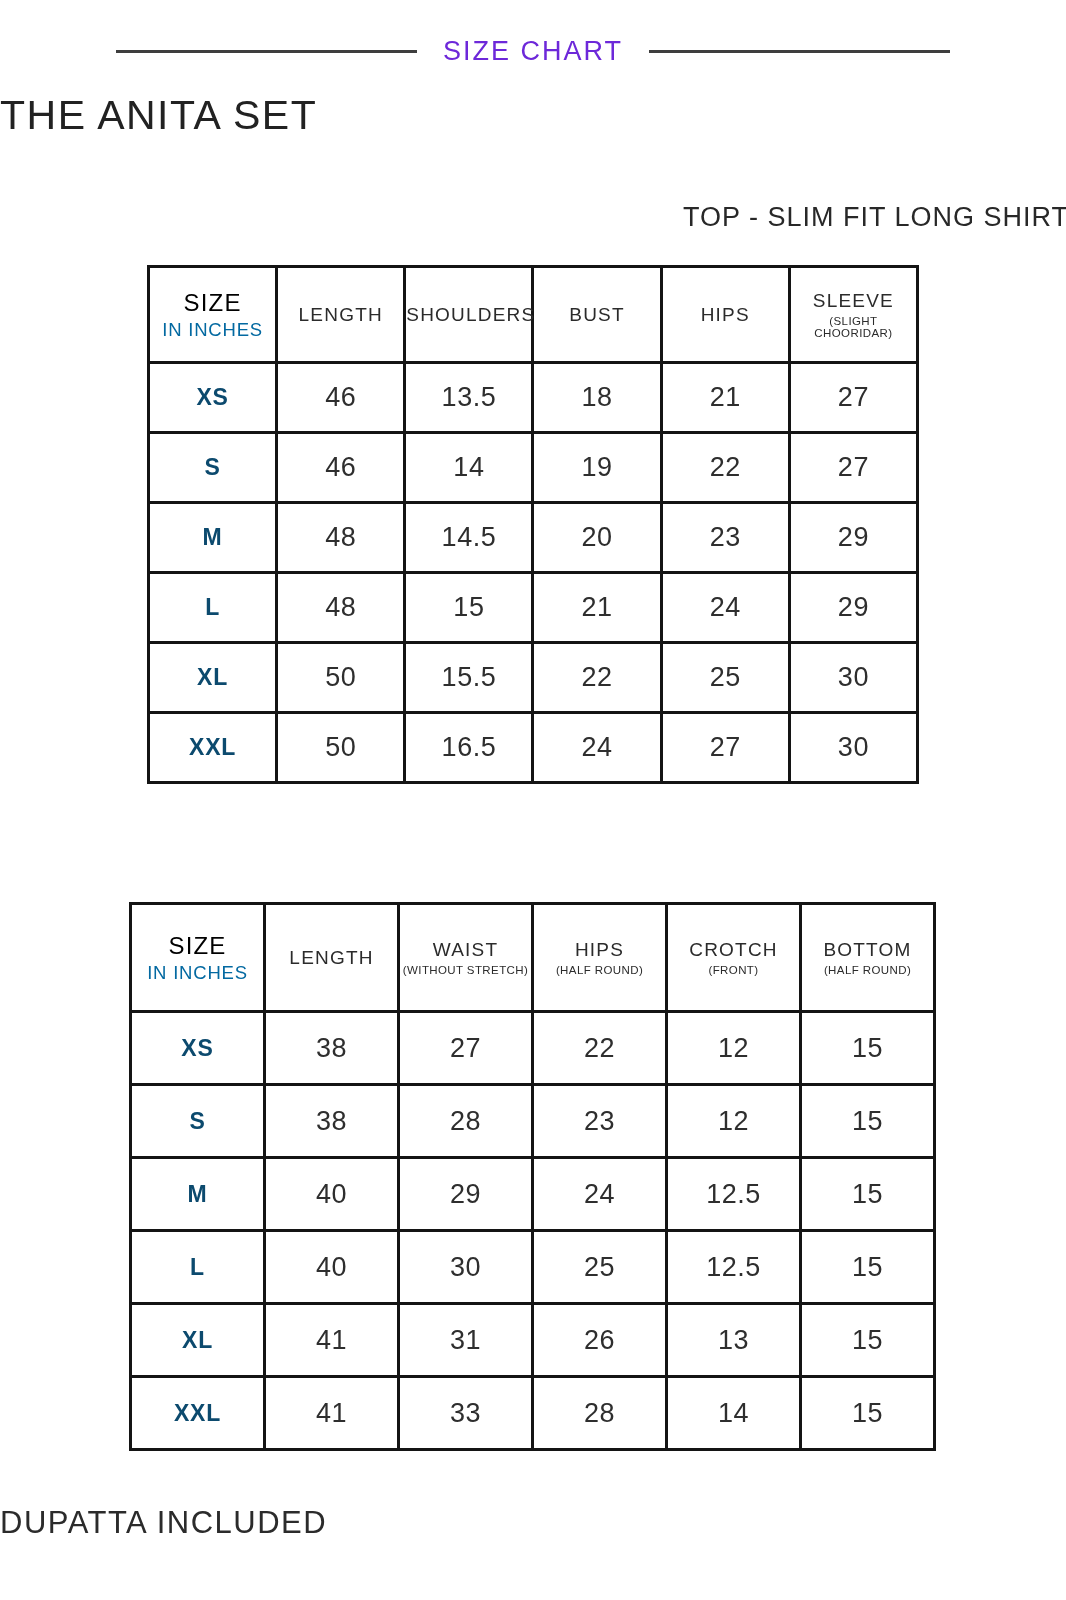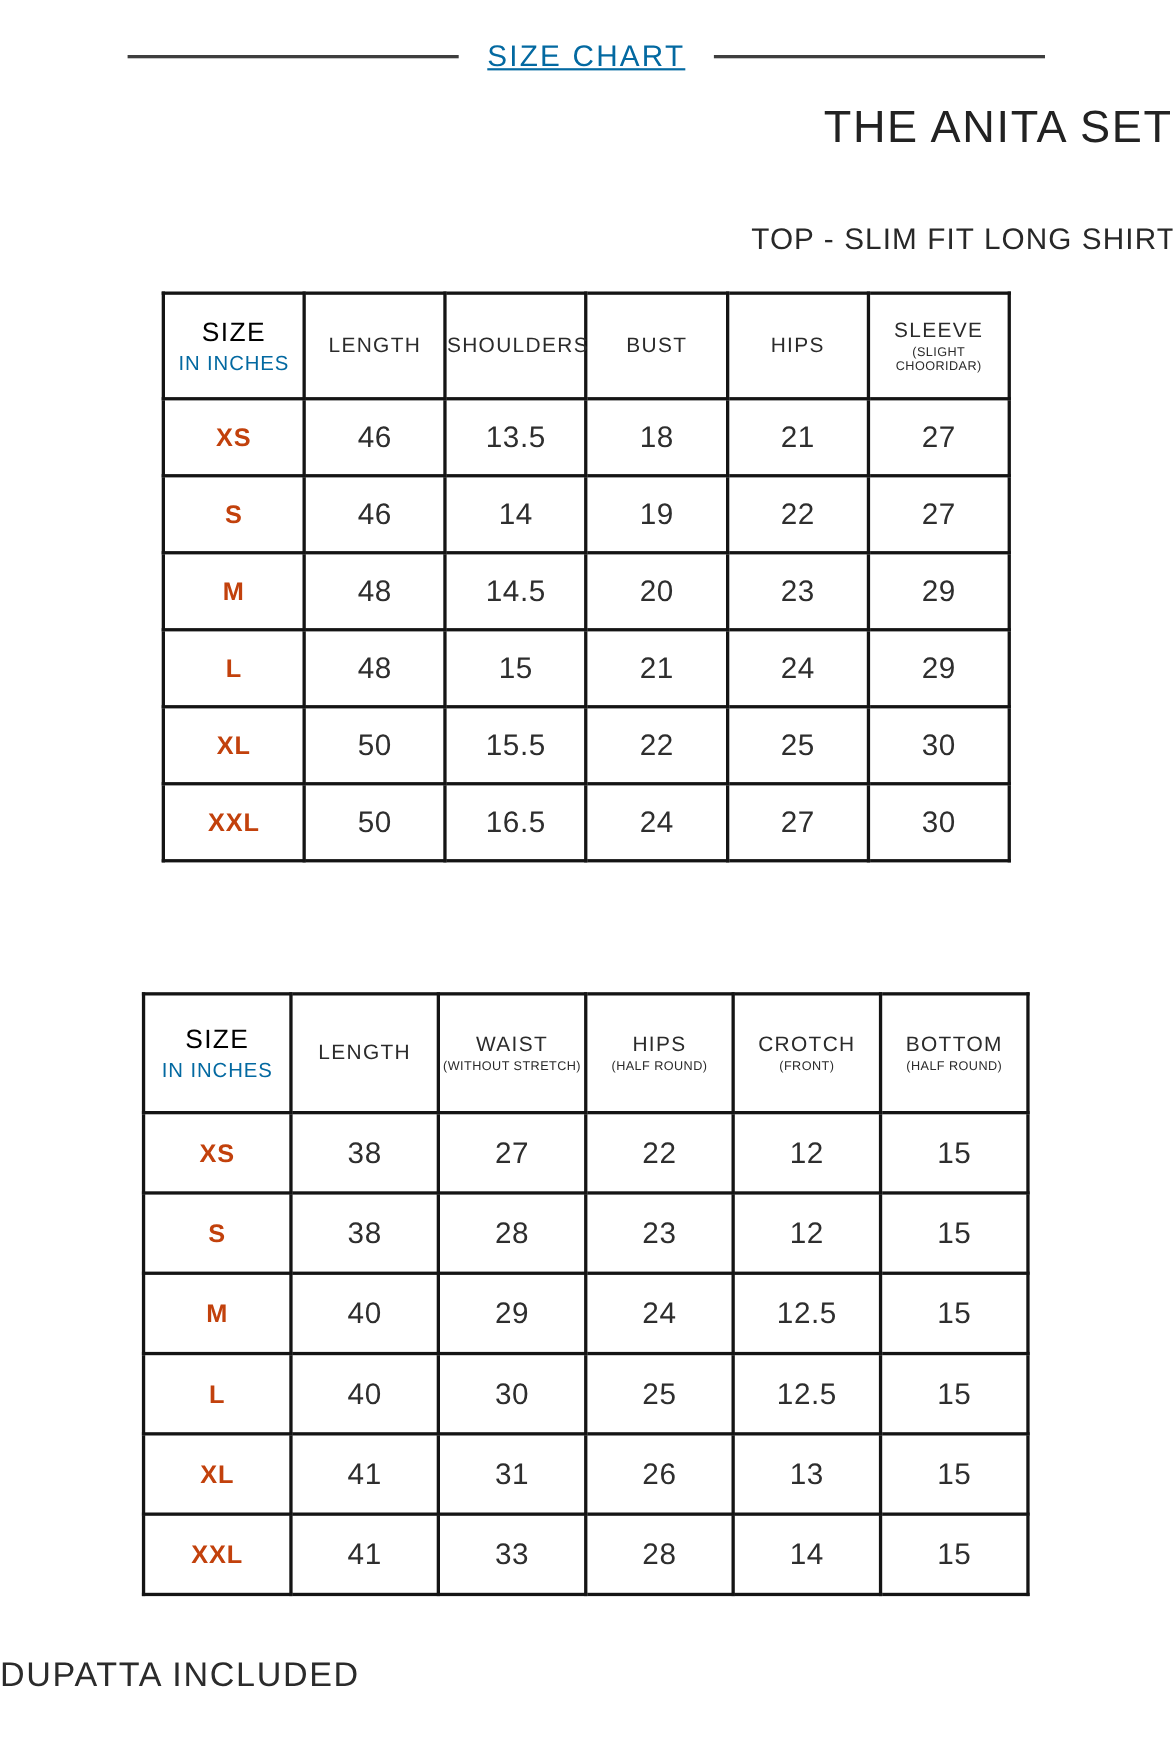--- a/index.html
+++ b/index.html
@@ -12,25 +12,25 @@
   }
   .page { position: relative; width: 1066px; height: 1600px; background: #ffffff; overflow: hidden; }
 
   
   .eyebrow-row {
     position: absolute; top: 36px; left: 116px; right: 116px;
     display: flex; align-items: center; gap: 26px;
   }
   .rule { flex: 1; height: 3px; background: #3e3e3e; }
   .eyebrow-text {
-    font-size: 27px; letter-spacing: 2px; color: #0369a1; white-space: nowrap; text-decoration: underline;
+    font-size: 27px; letter-spacing: 2px; color: #6d28d9; white-space: nowrap;
   }
   .main-title {
     position: absolute; top: 92px; left: 0; width: 100%;
-    text-align: right; font-size: 41px; letter-spacing: 1.5px; color: #222;
+    text-align: left; font-size: 41px; letter-spacing: 1.5px; color: #222;
   }
 
   
   .section-title {
     position: absolute; left: 3px; width: 100%;
     text-align: right; font-size: 27px; letter-spacing: 1px; color: #282828;
   }
   .section-title.top-sec { top: 202px; }
   .section-title.bottom-sec { top: 855px; }
 
@@ -51,21 +51,21 @@
   table.t1 th { height: 93px; }
   table.t1 td { height: 67px; }
   table.t2 th { height: 105px; }
   table.t2 td { height: 70px; }
 
   .h-main { font-size: 19px; letter-spacing: 1.2px; font-weight: normal; color: #2b2b2b; }
   .h-sub  { font-size: 11.5px; letter-spacing: 0.4px; font-weight: normal; color: #2b2b2b; margin-top: 3px; }
   .h-size-main { font-size: 24px; letter-spacing: 1.2px; font-weight: normal; color: #000000; }
   .h-size-sub  { font-size: 18.5px; letter-spacing: 0.8px; font-weight: normal; color: #0369a1; margin-top: 2px; }
 
-  .size-cell { font-weight: bold; font-size: 23px; letter-spacing: 0.8px; color: #c2410c; margin-top: 20px; }
+  .size-cell { font-weight: bold; font-size: 23px; letter-spacing: 0.8px; color: #0c4a6e; margin-top: 20px; }
   .num-cell  { font-size: 27px; letter-spacing: 0.5px; color: #2e2e2e; font-weight: normal; }
 
   
   .footer-note {
     position: absolute; top: 1505px; left: 0; width: 100%;
     text-align: left; font-size: 31px; letter-spacing: 1.5px; color: #2b2b2b;
   }
 </style>
 </head>
 <body>

